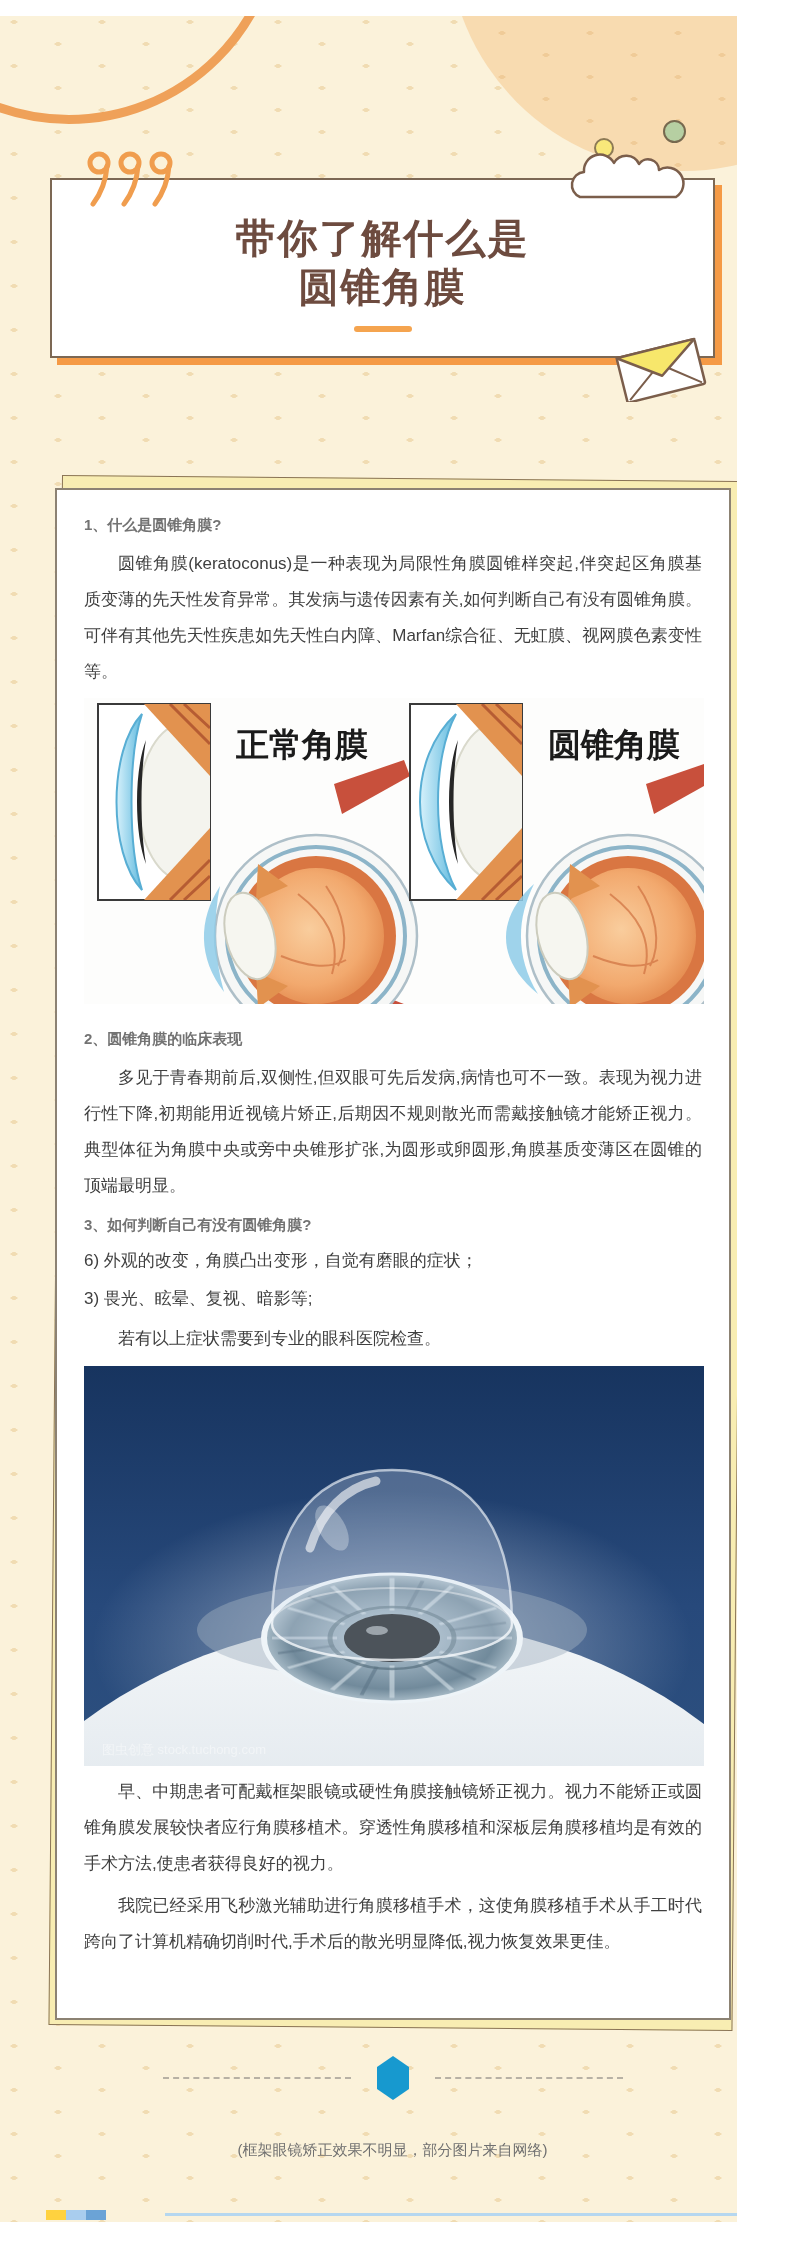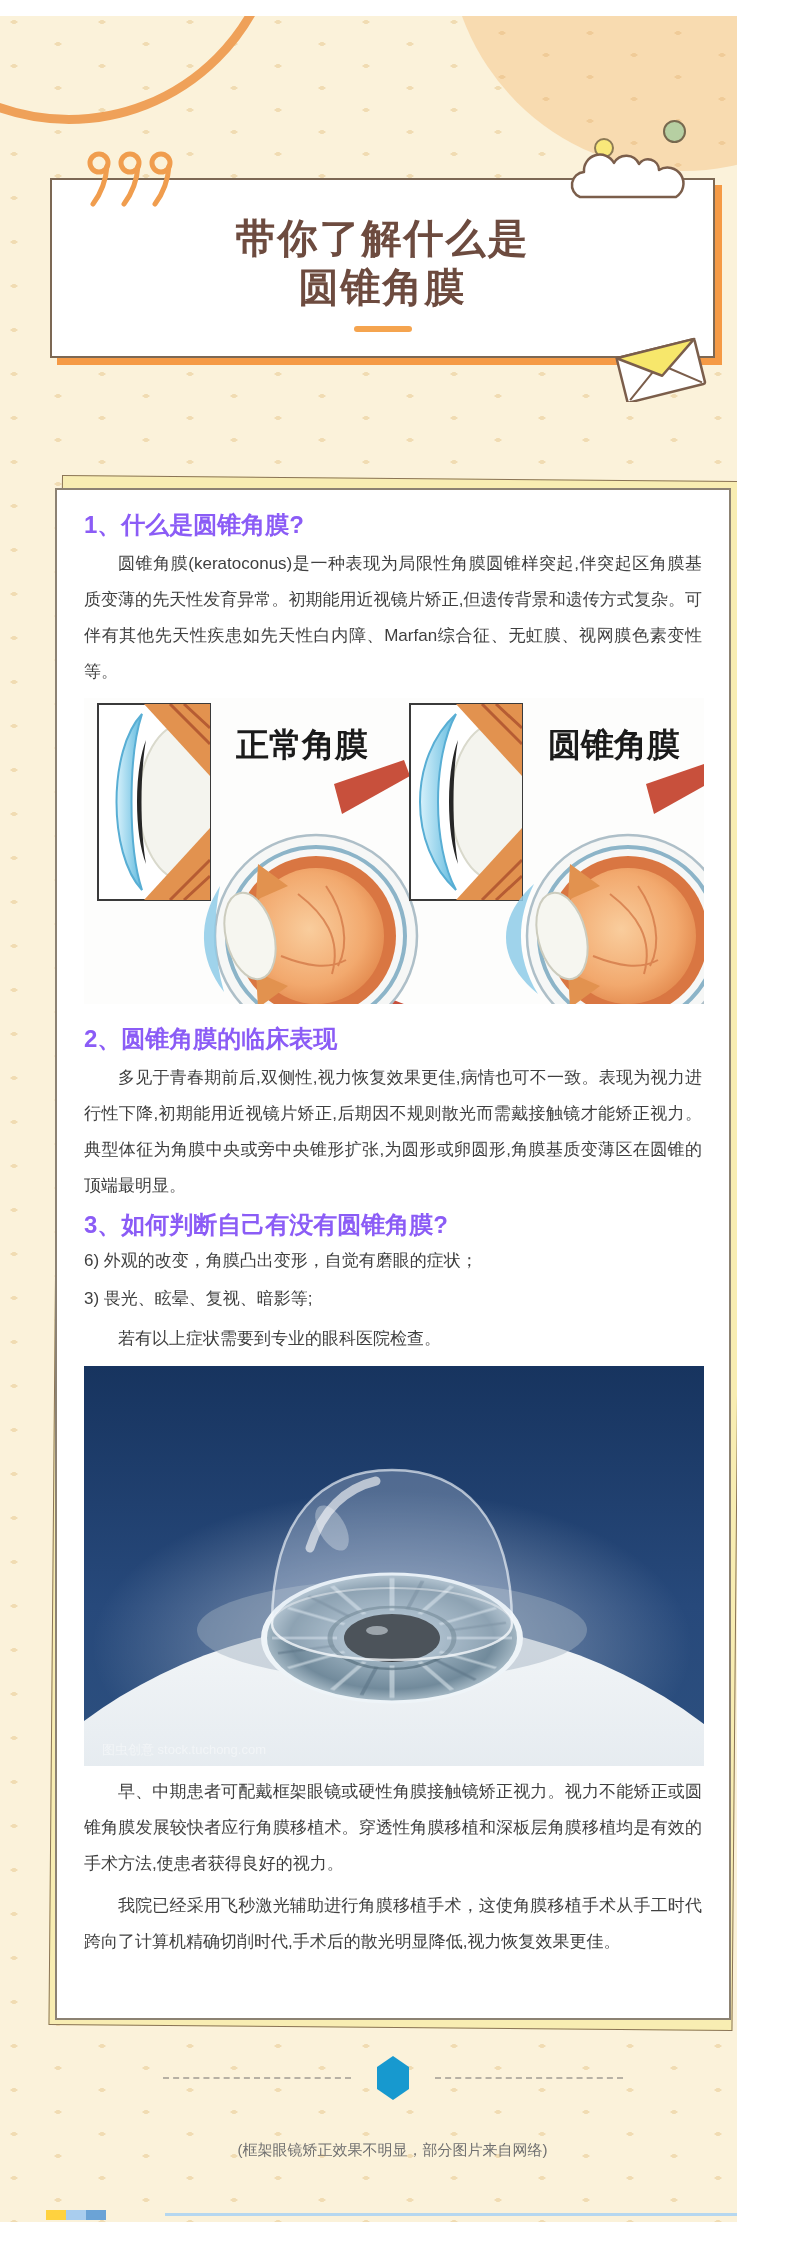--- a/index.html
+++ b/index.html
@@ -31,21 +31,21 @@
   .title-dash{width:58px;height:6px;border-radius:3px;background:#f5a44f;margin:14px auto 0;}
   .spirals{position:absolute;left:86px;top:133px;}
   .cloud{position:absolute;left:568px;top:134px;}
   .envelope{position:absolute;left:612px;top:316px;}
 
   
   .yellow-card{position:absolute;left:62px;top:459px;width:684px;height:1550px;background:#f8edb2;
         border:1.5px solid #8a7456;box-sizing:border-box;transform:rotate(0.5deg);transform-origin:top left;}
   .main-card{position:absolute;left:55px;top:472px;width:676px;height:1532px;background:#fff;
         border:2px solid #8c8273;box-sizing:border-box;padding:22px 27px 0;overflow:hidden;}
-  .main-card h2{margin:22px 0 0;font-size:24px;line-height:26px;color:#8b5cf6;font-weight:bold;}
+  .main-card h2{margin:22px 0 0;font-size:15px;line-height:26px;color:#737373;font-weight:bold;}
   .main-card h2.first{margin-top:0;}
   .main-card p{margin:8px 0 0;font-size:17px;line-height:36px;color:#3f3f3f;text-align:justify;text-indent:2em;}
   .main-card .sym-list{margin-top:4px;font-size:17px;line-height:38px;color:#3f3f3f;}
   .main-card .sym-note{text-indent:2em;margin-top:2px;}
   .fig{display:block;margin:8px auto 0;}
   .fig2wrap{margin-top:8px;}
 
   
   .footer-deco{position:absolute;left:0;top:2038px;width:785px;height:48px;display:flex;
         align-items:center;justify-content:center;gap:26px;}
@@ -95,21 +95,21 @@
         <rect x="8" y="16" width="80" height="46" rx="2" fill="#ffffff" stroke="#7b5e4b" stroke-width="2.5"></rect>
         <path d="M8,16 L48,44 L88,16 Z" fill="#f7e76b" stroke="#7b5e4b" stroke-width="2.5" stroke-linejoin="round"></path>
         <path d="M11,60 L40,38 M85,60 L56,38" stroke="#7b5e4b" stroke-width="2" fill="none"></path>
       </g>
     </svg>
 
     <div class="yellow-card"></div>
     <div class="main-card">
 
       <h2 class="first">1、什么是圆锥角膜?</h2>
-      <p>圆锥角膜(keratoconus)是一种表现为局限性角膜圆锥样突起,伴突起区角膜基质变薄的先天性发育异常。初期能用近视镜片矫正,但遗传背景和遗传方式复杂。可伴有其他先天性疾患如先天性白内障、Marfan综合征、无虹膜、视网膜色素变性等。</p>
+      <p>圆锥角膜(keratoconus)是一种表现为局限性角膜圆锥样突起,伴突起区角膜基质变薄的先天性发育异常。其发病与遗传因素有关,如何判断自己有没有圆锥角膜。可伴有其他先天性疾患如先天性白内障、Marfan综合征、无虹膜、视网膜色素变性等。</p>
 
       <svg class="fig" width="620" height="306" viewBox="0 0 620 306">
         <defs>
           <linearGradient id="cg" x1="0" y1="0" x2="1" y2="0">
             <stop offset="0" stop-color="#d6f1fb"></stop>
               <stop offset="1" stop-color="#5fb9de"></stop>
           </linearGradient>
           <radialGradient id="ballg" cx="0.45" cy="0.45" r="0.75">
             <stop offset="0" stop-color="#f9cd9d"></stop>
               <stop offset="0.55" stop-color="#f2a96e"></stop>
@@ -169,21 +169,21 @@
           </g>
           <text x="530" y="58" text-anchor="middle" font-size="33" font-weight="bold" fill="#1b1b1b">圆锥角膜</text>
           <g transform="translate(544,238)">
             <use href="#eyeballShape"></use>
             <path d="M-94,-52 C-132,-18 -132,24 -90,58 C-112,22 -112,-16 -94,-52 Z" fill="#8ecbe8" opacity="0.85"></path>
           </g>
         </g>
       </svg>
 
       <h2>2、圆锥角膜的临床表现</h2>
-      <p>多见于青春期前后,双侧性,视力恢复效果更佳,病情也可不一致。表现为视力进行性下降,初期能用近视镜片矫正,后期因不规则散光而需戴接触镜才能矫正视力。典型体征为角膜中央或旁中央锥形扩张,为圆形或卵圆形,角膜基质变薄区在圆锥的顶端最明显。</p>
+      <p>多见于青春期前后,双侧性,但双眼可先后发病,病情也可不一致。表现为视力进行性下降,初期能用近视镜片矫正,后期因不规则散光而需戴接触镜才能矫正视力。典型体征为角膜中央或旁中央锥形扩张,为圆形或卵圆形,角膜基质变薄区在圆锥的顶端最明显。</p>
 
       <h2 style="margin-top:8px">3、如何判断自己有没有圆锥角膜?</h2>
       <div class="sym-list">
         <div>6) 外观的改变，角膜凸出变形，自觉有磨眼的症状；</div>
         <div>3) 畏光、眩晕、复视、暗影等;</div>
         <div class="sym-note">若有以上症状需要到专业的眼科医院检查。</div>
       </div>
 
       <svg class="fig fig2wrap" width="620" height="400" viewBox="0 0 620 400">
         <defs>

